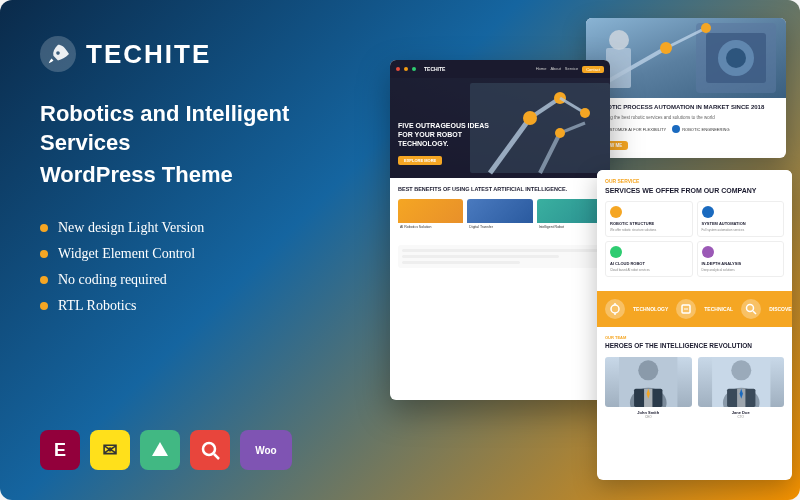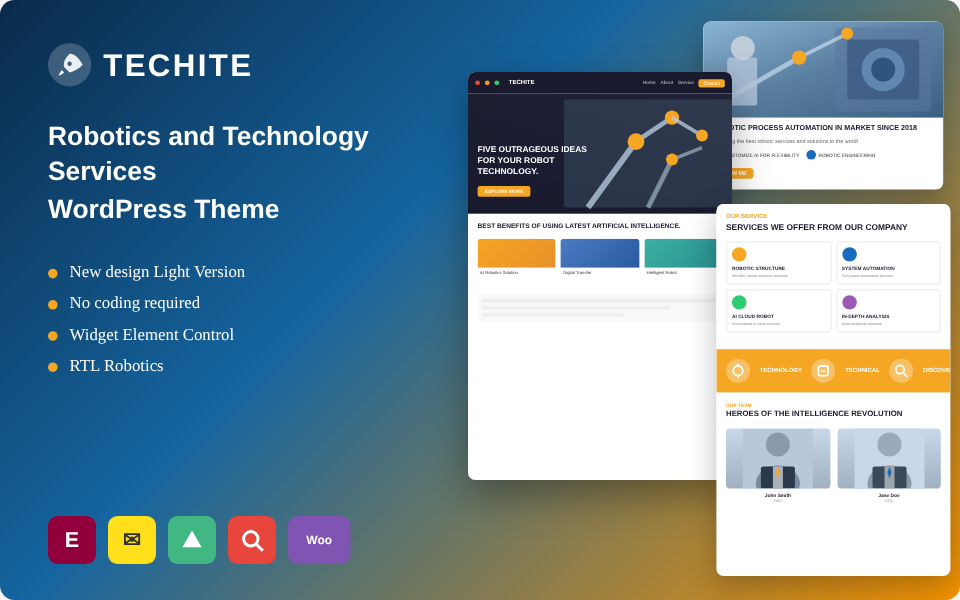--- a/index.html
+++ b/index.html
@@ -535,36 +535,36 @@
         <div class="logo-icon">
           <svg viewBox="0 0 24 24">
             <path d="M12 2C8 6 6 10 7 14l5 5c4-1 8-3 12-7C19 4 16 2 12 2zm0 7a2 2 0 110 4 2 2 0 010-4z" opacity="0.9"></path>
             <path d="M5 17c-2 2-3 5-3 5s3-1 5-3L5 17z"></path>
           </svg>
         </div>
         <span class="logo-text">TECHITE</span>
       </div>
 
       <div class="tagline">
-        <h2>Robotics and Technology Services</h2>
+        <h2>Robotics and Intelligent Services</h2>
         <h2>WordPress Theme</h2>
       </div>
 
       <ul class="features-list">
         <li>
           <span class="bullet"></span>
           <span>New design Light Version</span>
         </li>
         <li>
           <span class="bullet"></span>
-          <span>No coding required</span>
+          <span>Widget Element Control</span>
         </li>
         <li>
           <span class="bullet"></span>
-          <span>Widget Element Control</span>
+          <span>No coding required</span>
         </li>
         <li>
           <span class="bullet"></span>
           <span>RTL Robotics</span>
         </li>
       </ul>
     </div>
 
     <div class="plugin-badges">
 

